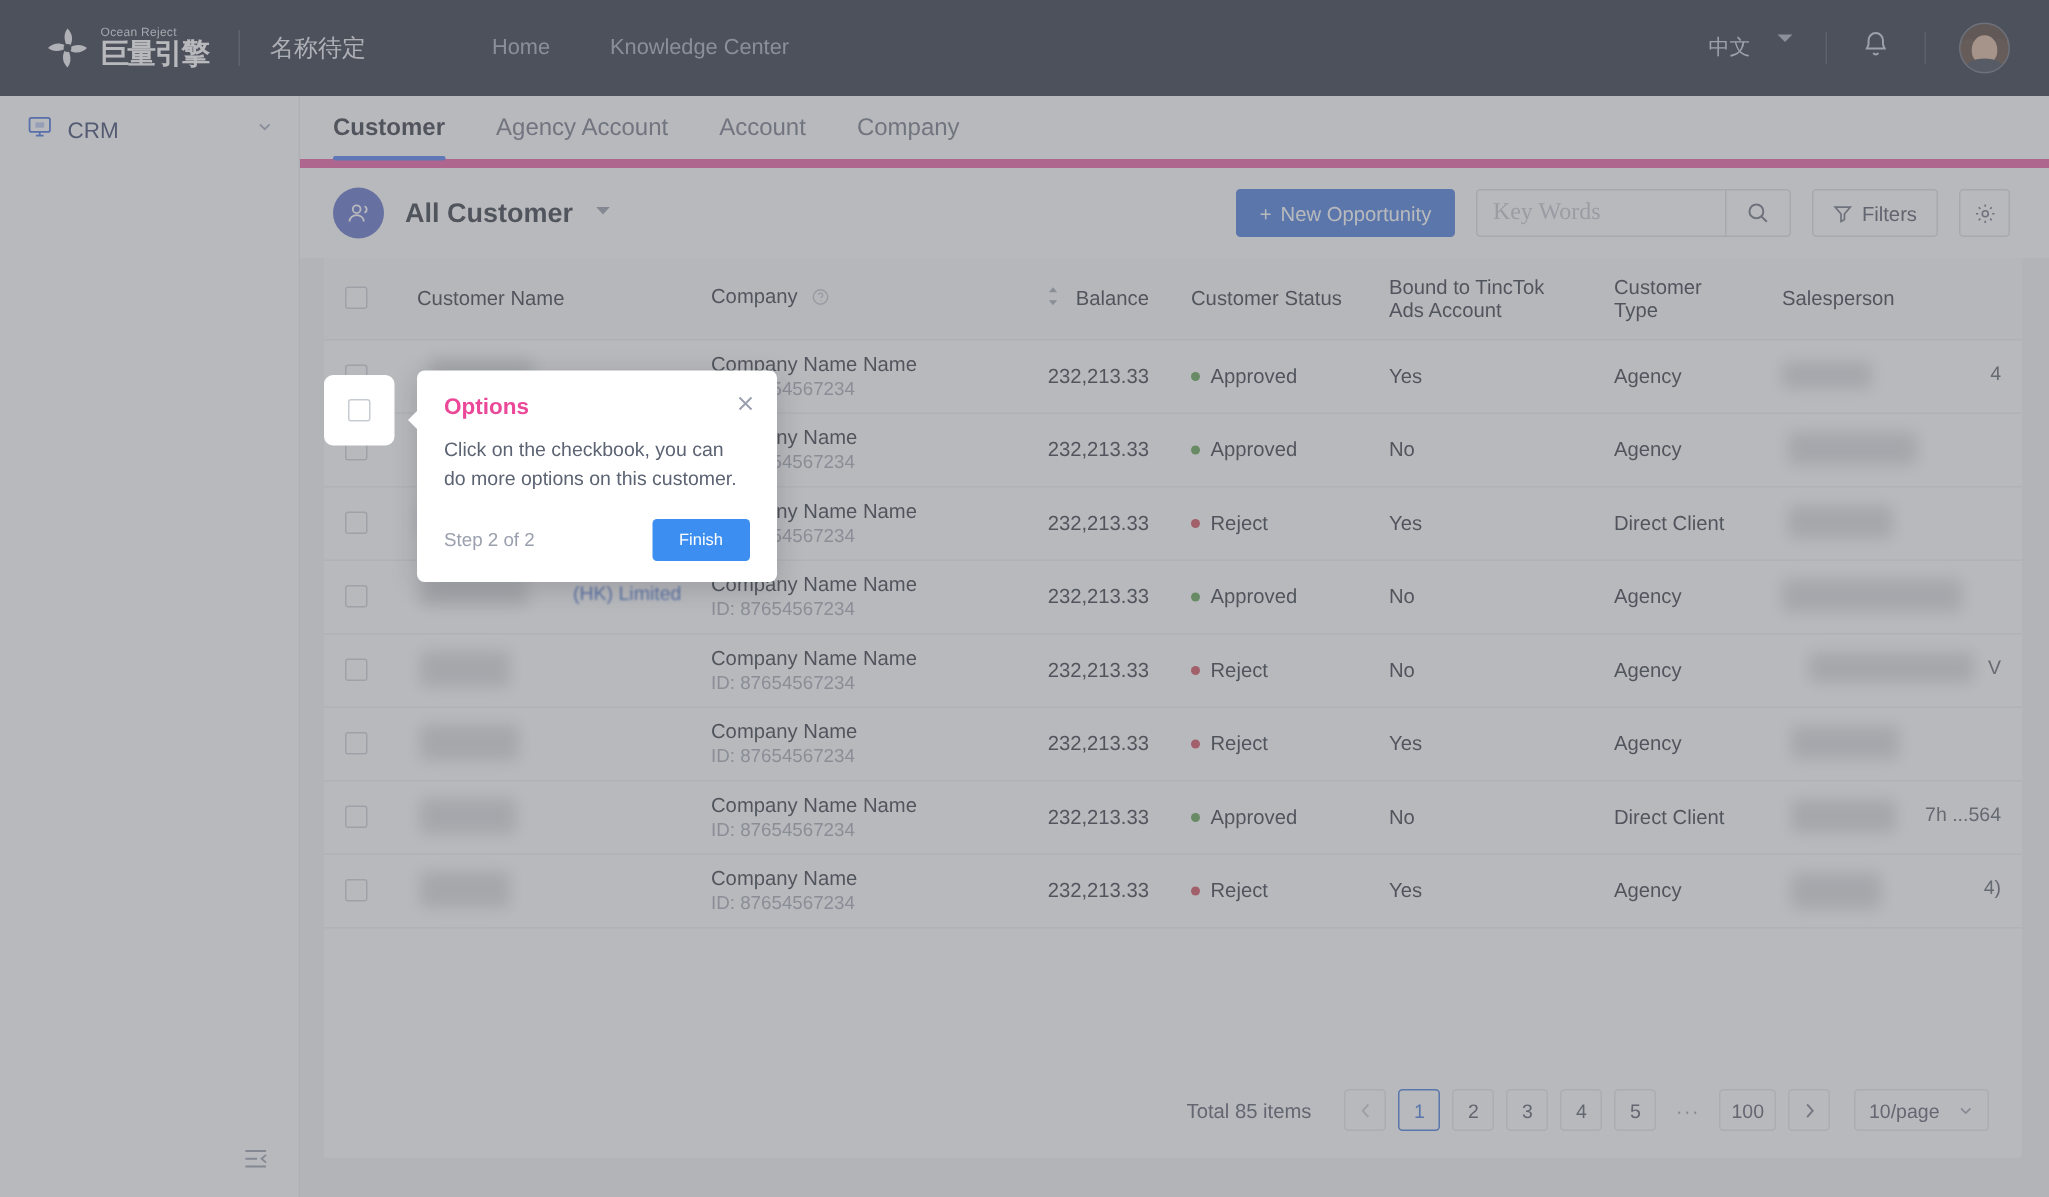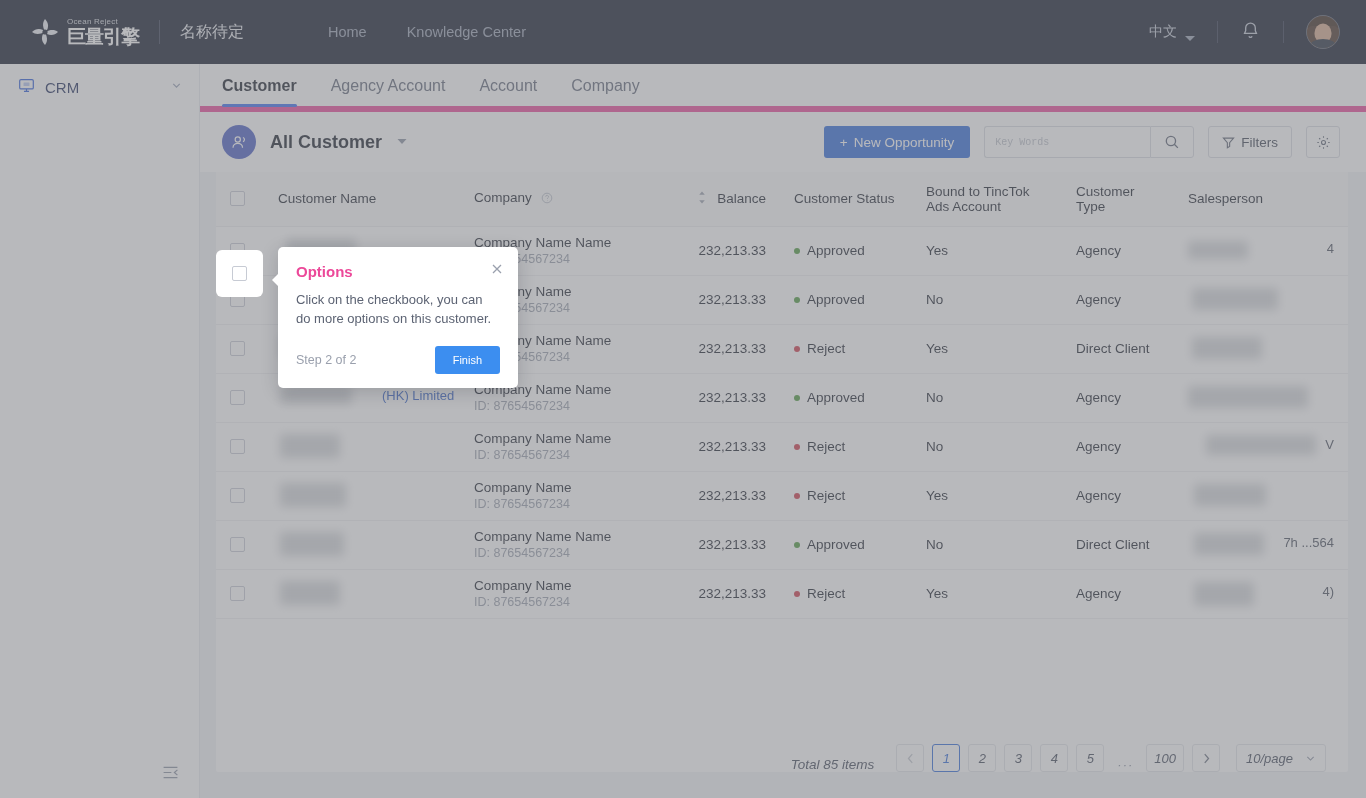--- a/index.html
+++ b/index.html
@@ -40,21 +40,21 @@
     position: relative; height: 64px; display: flex; align-items: center;
     padding: 0 20px; font-size: 14.5px; color: #9aa2b4; cursor: pointer;
   }
   .topnav-item.active { color: #ffffff; font-weight: 700; }
   .topnav-item.active::after {
     content: ""; position: absolute; bottom: 9px; left: 50%; transform: translateX(-50%);
     width: 28px; height: 3px; border-radius: 2px; background: #3c6df0;
   }
 
   .topright { margin-left: auto; display: flex; align-items: center; padding-right: 26px; }
-  .lang { display: flex; align-items: flex-end; gap: 8px; color: #c3c9d6; font-size: 14px; cursor: pointer; }
+  .lang { display: flex; align-items: flex-start; gap: 18px; color: #c3c9d6; font-size: 14px; cursor: pointer; }
   .caret-d {
     width: 0; height: 0; border-left: 5px solid transparent; border-right: 5px solid transparent;
     border-top: 5px solid #9aa2b4;
   }
   .vsep { width: 1px; height: 22px; background: #333b50; margin: 0 22px; }
   .bell { cursor: pointer; }
   .avatar {
     width: 34px; height: 34px; border-radius: 50%; overflow: hidden;
     background: #6b5549; border: 1px solid #59606f; position: relative;
   }
@@ -136,22 +136,22 @@
   .tb-caret { margin-left: 14px; }
   .tb-right { margin-left: auto; display: flex; align-items: center; }
   .btn-primary {
     height: 32px; padding: 0 16px; border-radius: 3px; background: #2f6ad9; color: #fff;
     font-size: 13.5px; display: flex; align-items: center; gap: 6px; border: none; cursor: pointer;
     font-family: inherit;
   }
   .search-group { display: flex; margin-left: 14px; }
   .search-input {
     width: 166px; height: 32px; border: 1px solid #d9dce2; border-right: none;
-    border-radius: 3px 0 0 3px; padding: 0 10px; font-size: 10px; color: #1a1f2b;
-    background: #fff; outline: none; font-family: Liberation Mono, monospace;
+    border-radius: 3px 0 0 3px; padding: 0 10px; font-size: 16px; color: #1a1f2b;
+    background: #fff; outline: none; font-family: Liberation Serif, serif;
   }
   .search-input::placeholder { color: #bcc0c9; }
   .search-btn {
     width: 44px; height: 32px; border: 1px solid #d9dce2; border-radius: 0 3px 3px 0;
     background: #fff; display: flex; align-items: center; justify-content: center; cursor: pointer;
   }
   .btn-ghost {
     height: 32px; padding: 0 13px; border: 1px solid #d9dce2; border-radius: 3px; background: #fff;
     font-size: 13.5px; color: #3d4椅; color: #3e4554; display: flex; align-items: center; gap: 6px;
     margin-left: 14px; cursor: pointer; font-family: inherit;
@@ -201,21 +201,21 @@
   }
   .redact-name { position: relative; height: 22px; }
   .hk-link { color: #3563c9; font-size: 13px; filter: blur(0.7px); }
 
   .sortico { display: inline-block; margin-right: 6px; vertical-align: -1px; }
   .helpico { display: inline-block; margin-left: 5px; vertical-align: -2px; }
 
   
   .pager {
     position: absolute; left: 0; right: 0; bottom: 0; height: 64px;
-    display: flex; align-items: flex-end; justify-content: flex-end; padding-right: 22px; gap: 8px; font-style: italic;
+    display: flex; align-items: center; justify-content: flex-end; padding-right: 22px; gap: 8px;
   }
   .pg-total { font-size: 13.5px; color: #42495a; margin-right: 14px; }
   .pg-box {
     min-width: 28px; height: 28px; border: 1px solid #e2e4e9; border-radius: 3px; background: #fff;
     display: flex; align-items: center; justify-content: center; font-size: 13px; color: #42495a;
     padding: 0 7px; cursor: pointer;
   }
   .pg-box.active { border-color: #2f6ad9; color: #2f6ad9; }
   .pg-box.disabled { color: #c3c7cf; cursor: default; }
   .pg-ellipsis { width: 26px; text-align: center; color: #8b90a0; font-size: 13px; letter-spacing: 1px; }

